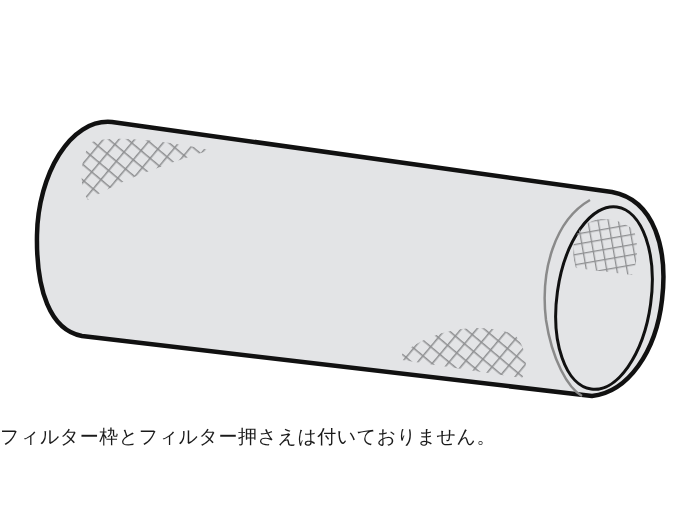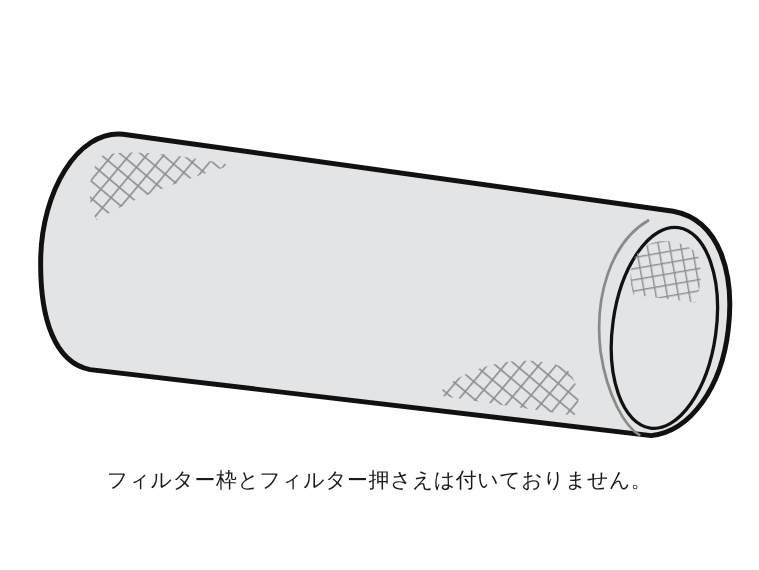--- a/index.html
+++ b/index.html
@@ -22,21 +22,21 @@
       height: 410px;
     }
     .figure svg {
       display: block;
     }
     .caption {
       position: absolute;
       left: 0;
       top: 424px;
       width: 690px;
-      text-align: center;
+      text-align: left;
       font-size: 19px;
       letter-spacing: 0.5px;
       color: #1a1a1a;
       white-space: nowrap;
     }
   </style>
 </head>
 <body>
 
 <div class="figure">

